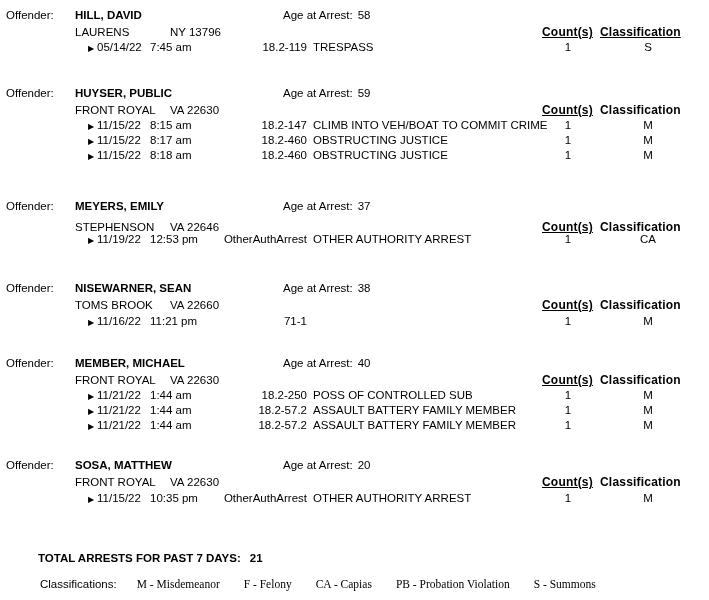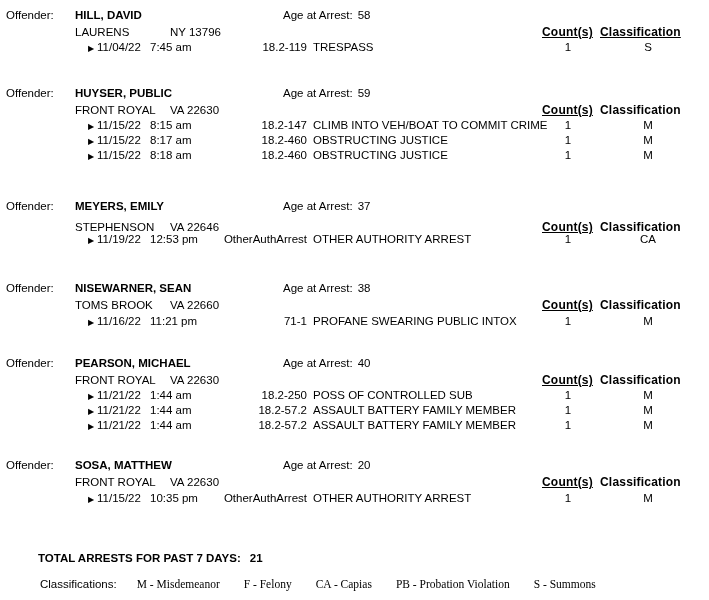--- a/index.html
+++ b/index.html
@@ -39,21 +39,21 @@
       <span class="pos" style="left:283px"><span>Age at Arrest:</span><span class="agev">58</span></span>
     </div>
     <div class="r" style="top:17px">
       <span class="pos" style="left:75px">LAURENS</span>
       <span class="pos" style="left:170px">NY 13796</span>
       <span class="pos b u hdr" style="left:542px">Count(s)</span>
       <span class="pos b u hdr" style="left:600px">Classification</span>
     </div>
     <div class="r" style="top:32px">
       <span class="pos arrow" style="left:88px">▶</span>
-      <span class="pos" style="left:97px">11/04/22</span>
+      <span class="pos" style="left:97px">05/14/22</span>
       <span class="pos" style="left:150px">7:45 am</span>
       <span class="pos code">18.2-119</span>
       <span class="pos" style="left:313px">TRESPASS</span>
       <span class="pos cnt">1</span>
       <span class="pos cls">S</span>
     </div>
   </div>
 
   <div class="block" style="top:86px">
     <div class="r" style="top:0">
@@ -129,30 +129,29 @@
       <span class="pos" style="left:75px">TOMS BROOK</span>
       <span class="pos" style="left:170px">VA 22660</span>
       <span class="pos b u hdr" style="left:542px">Count(s)</span>
       <span class="pos b hdr" style="left:600px">Classification</span>
     </div>
     <div class="r" style="top:33px">
       <span class="pos arrow" style="left:88px">▶</span>
       <span class="pos" style="left:97px">11/16/22</span>
       <span class="pos" style="left:150px">11:21 pm</span>
       <span class="pos code">71-1</span>
-      <span class="pos" style="left:313px">PROFANE SWEARING PUBLIC INTOX</span>
       <span class="pos cnt">1</span>
       <span class="pos cls">M</span>
     </div>
   </div>
 
   <div class="block" style="top:356px">
     <div class="r" style="top:0">
       <span class="pos" style="left:6px">Offender:</span>
-      <span class="pos b" style="left:75px">PEARSON, MICHAEL</span>
+      <span class="pos b" style="left:75px">MEMBER, MICHAEL</span>
       <span class="pos" style="left:283px"><span>Age at Arrest:</span><span class="agev">40</span></span>
     </div>
     <div class="r" style="top:17px">
       <span class="pos" style="left:75px">FRONT ROYAL</span>
       <span class="pos" style="left:170px">VA 22630</span>
       <span class="pos b u hdr" style="left:542px">Count(s)</span>
       <span class="pos b hdr" style="left:600px">Classification</span>
     </div>
     <div class="r" style="top:32px">
       <span class="pos arrow" style="left:88px">▶</span>

